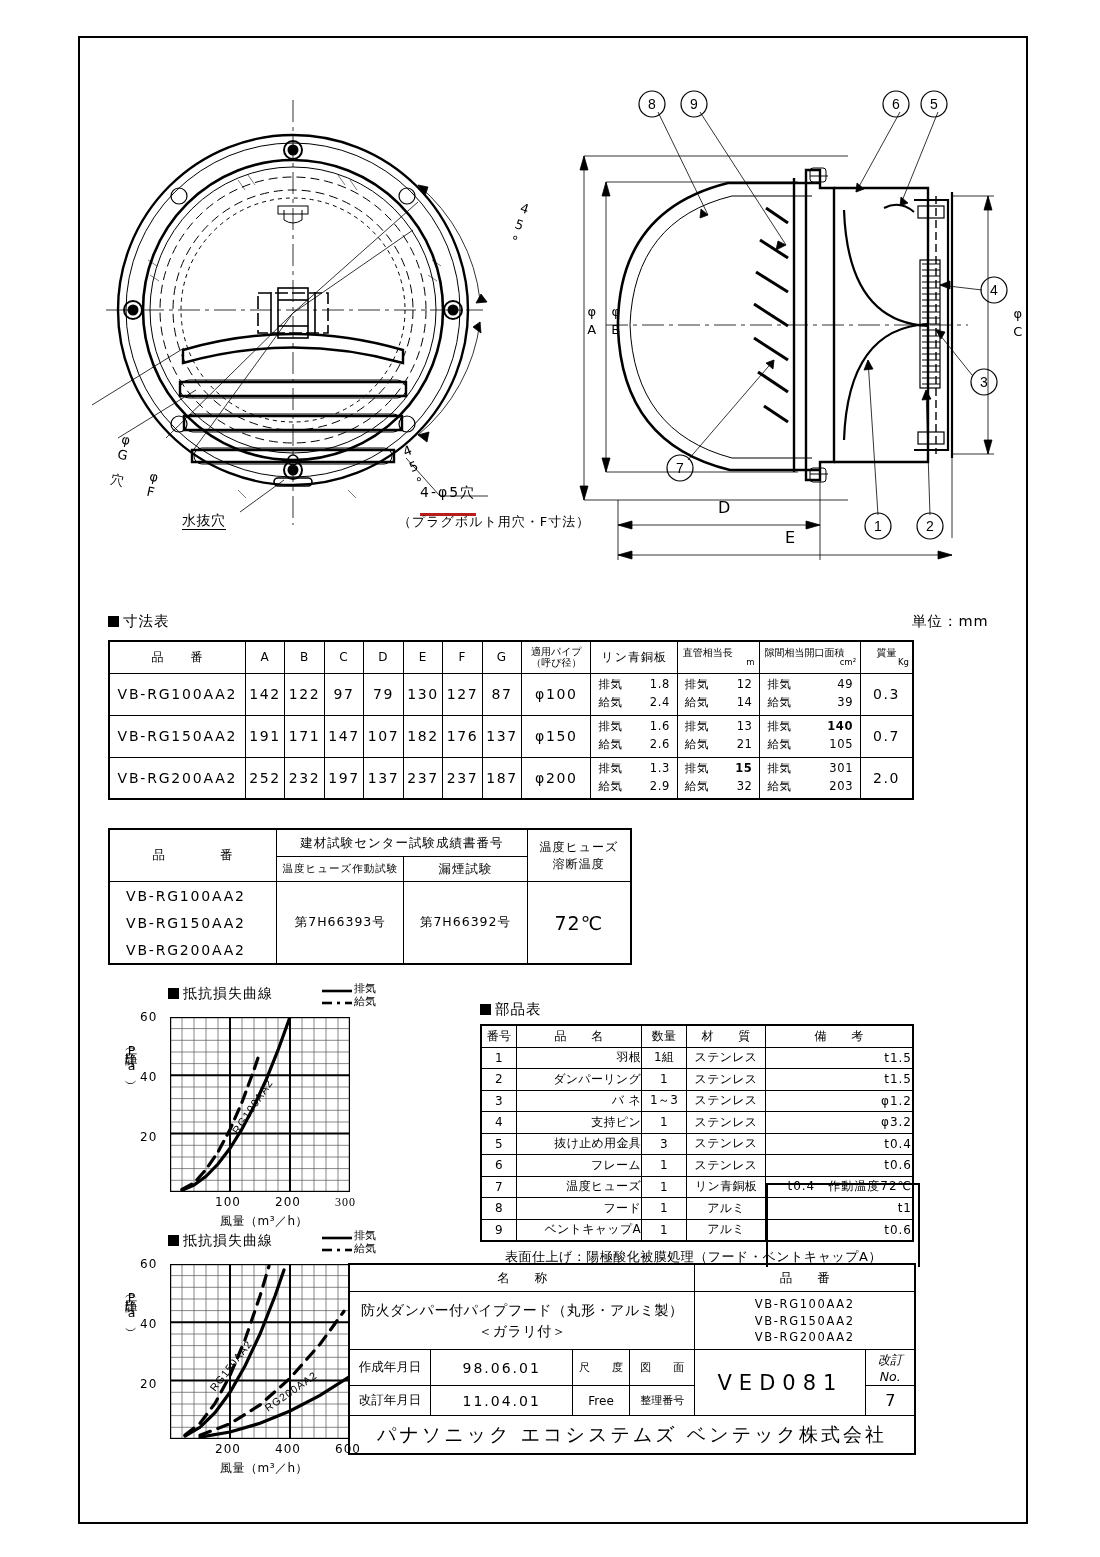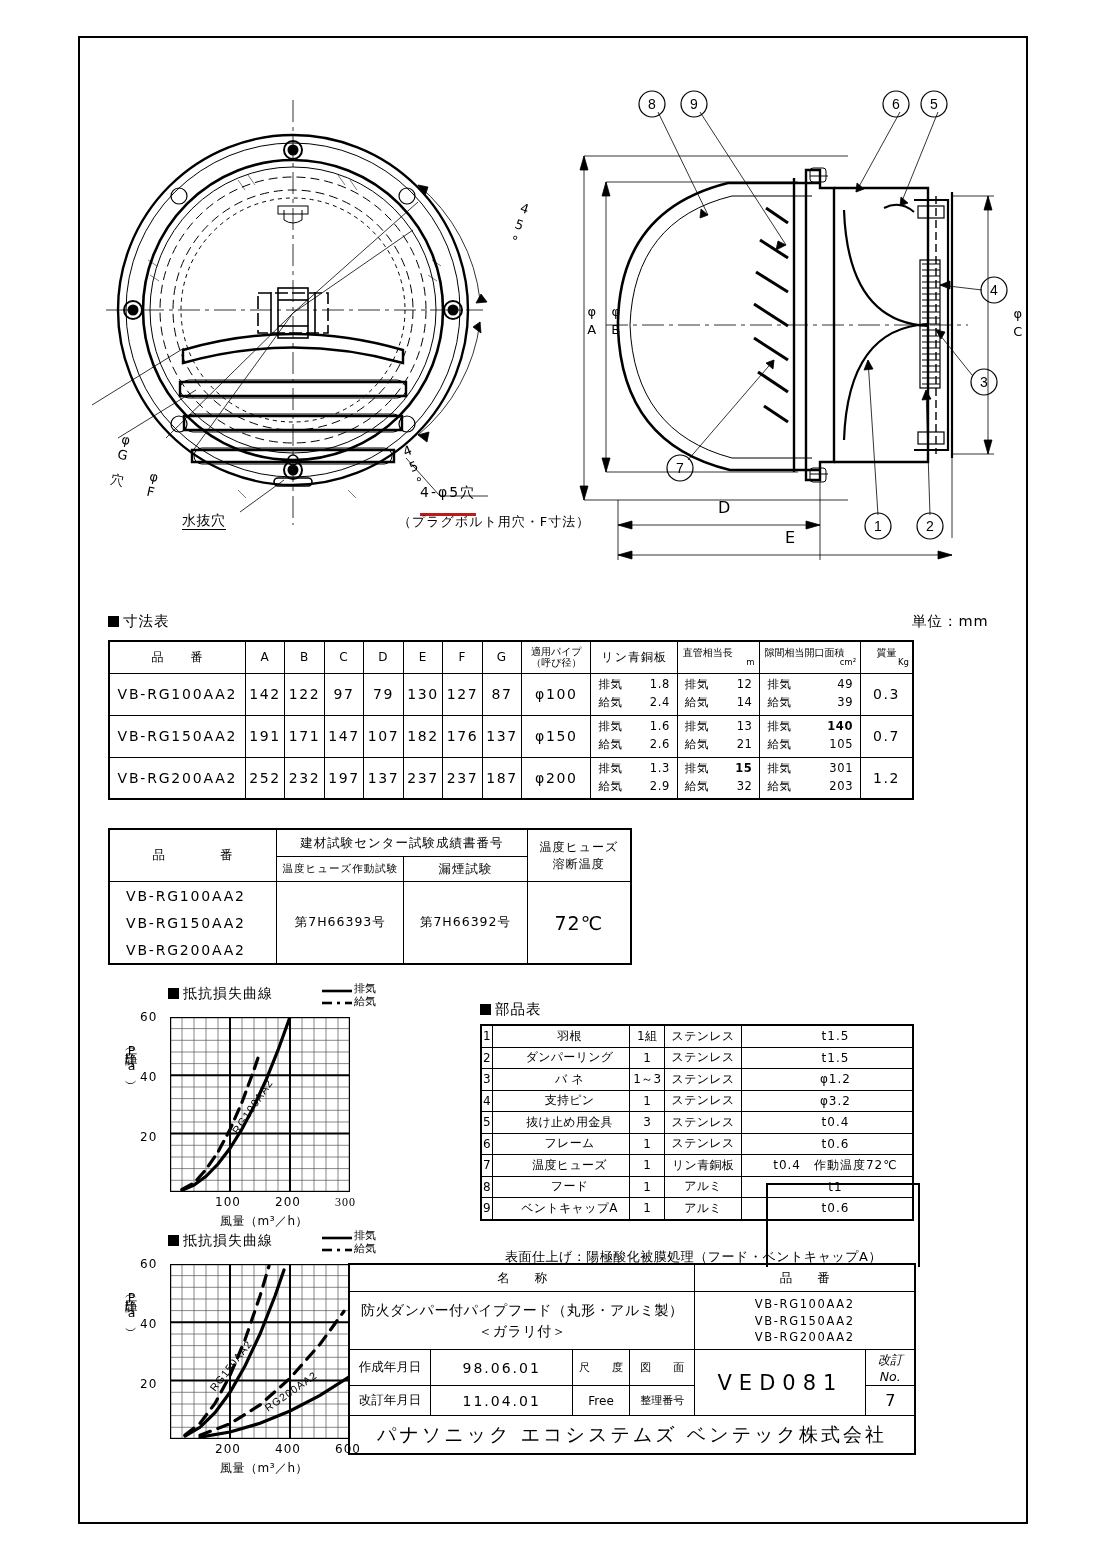--- a/index.html
+++ b/index.html
@@ -28,21 +28,21 @@
   .hdsm{font-size:10px;line-height:1.12;letter-spacing:0;}
 
   
   #certtable{position:absolute;left:30px;top:820px;width:510px;}
   #certtable td{height:26px;font-size:12.5px;}
   #certtable td.pn{text-align:left;padding-left:16px;letter-spacing:1.8px;font-size:14px;}
 
   
   #partstable{position:absolute;left:400px;top:1022px;width:454px;}
   #partstable td{height:20.5px;font-size:12px;letter-spacing:.3px;}
-  #partstable td.nm,#partstable td.rm{text-align:center;padding-left:17px;}
+  #partstable td.nm,#partstable td.rm{text-align:right;padding-left:17px;}
   #partstable td.rm{letter-spacing:1px;}
 
   
   #titleblock{position:absolute;left:348px;top:1263px;width:568px;height:192px;}
   #titleblock .tb{width:100%;height:100%;}
   #titleblock td{border:1px solid #000;text-align:center;font-size:12.5px;}
   #titleblock .big{font-size:21px;letter-spacing:7px;}
   #titleblock .mdl{font-size:11.5px;letter-spacing:1.6px;line-height:1.45;}
   #titleblock .company{font-size:19px;letter-spacing:3px;}
   #titleblock .date{font-size:14px;letter-spacing:2px;}
@@ -501,21 +501,21 @@
         <span>
                 <b style="font-weight:normal">排気</b>
                 <b style="font-weight:normal">301</b>
               </span>
         <span>
                 <b style="font-weight:normal">給気</b>
                 <b style="font-weight:normal">203</b>
               </span>
             </div>
           </td>
-      <td>1.2</td>
+      <td>2.0</td>
     </tr>
   </tbody>
     </table>
 
   <table class="tbl outer" id="certtable" style="left:108px;top:828px;width:524px;">
     <tbody>
         <tr>
       <td rowspan="2" style="width:168px;">品　　　　番</td>
       <td colspan="2" style="height:26px;">建材試験センター試験成績書番号</td>
       <td rowspan="2" style="width:104px;">
@@ -686,20 +686,27 @@
     <div class="tick" style="left:215px;top:210px;">600</div>
     <div class="axlabel" style="left:100px;top:228px;">風量（m³／h）</div>
   </div>
 
   <div class="sect" style="left:480px;top:1000px;">
     <span class="sq"></span><span>部品表</span>
   </div>
 
   <table class="tbl outer" id="partstable" style="left:480px;top:1024px;width:434px;">
     <tbody>
+        <tr>
+      <td style="width:34px;">番号</td>
+      <td style="width:124px;">品　　名</td>
+      <td style="width:44px;">数量</td>
+      <td style="width:78px;">材　　質</td>
+      <td>備　　考</td>
+    </tr>
     <tr>
       <td>1</td>
       <td class="nm">羽根</td>
       <td>1組</td>
       <td>ステンレス</td>
       <td class="rm">t1.5</td>
     </tr>
     <tr>
       <td>2</td>
       <td class="nm">ダンパーリング</td>

